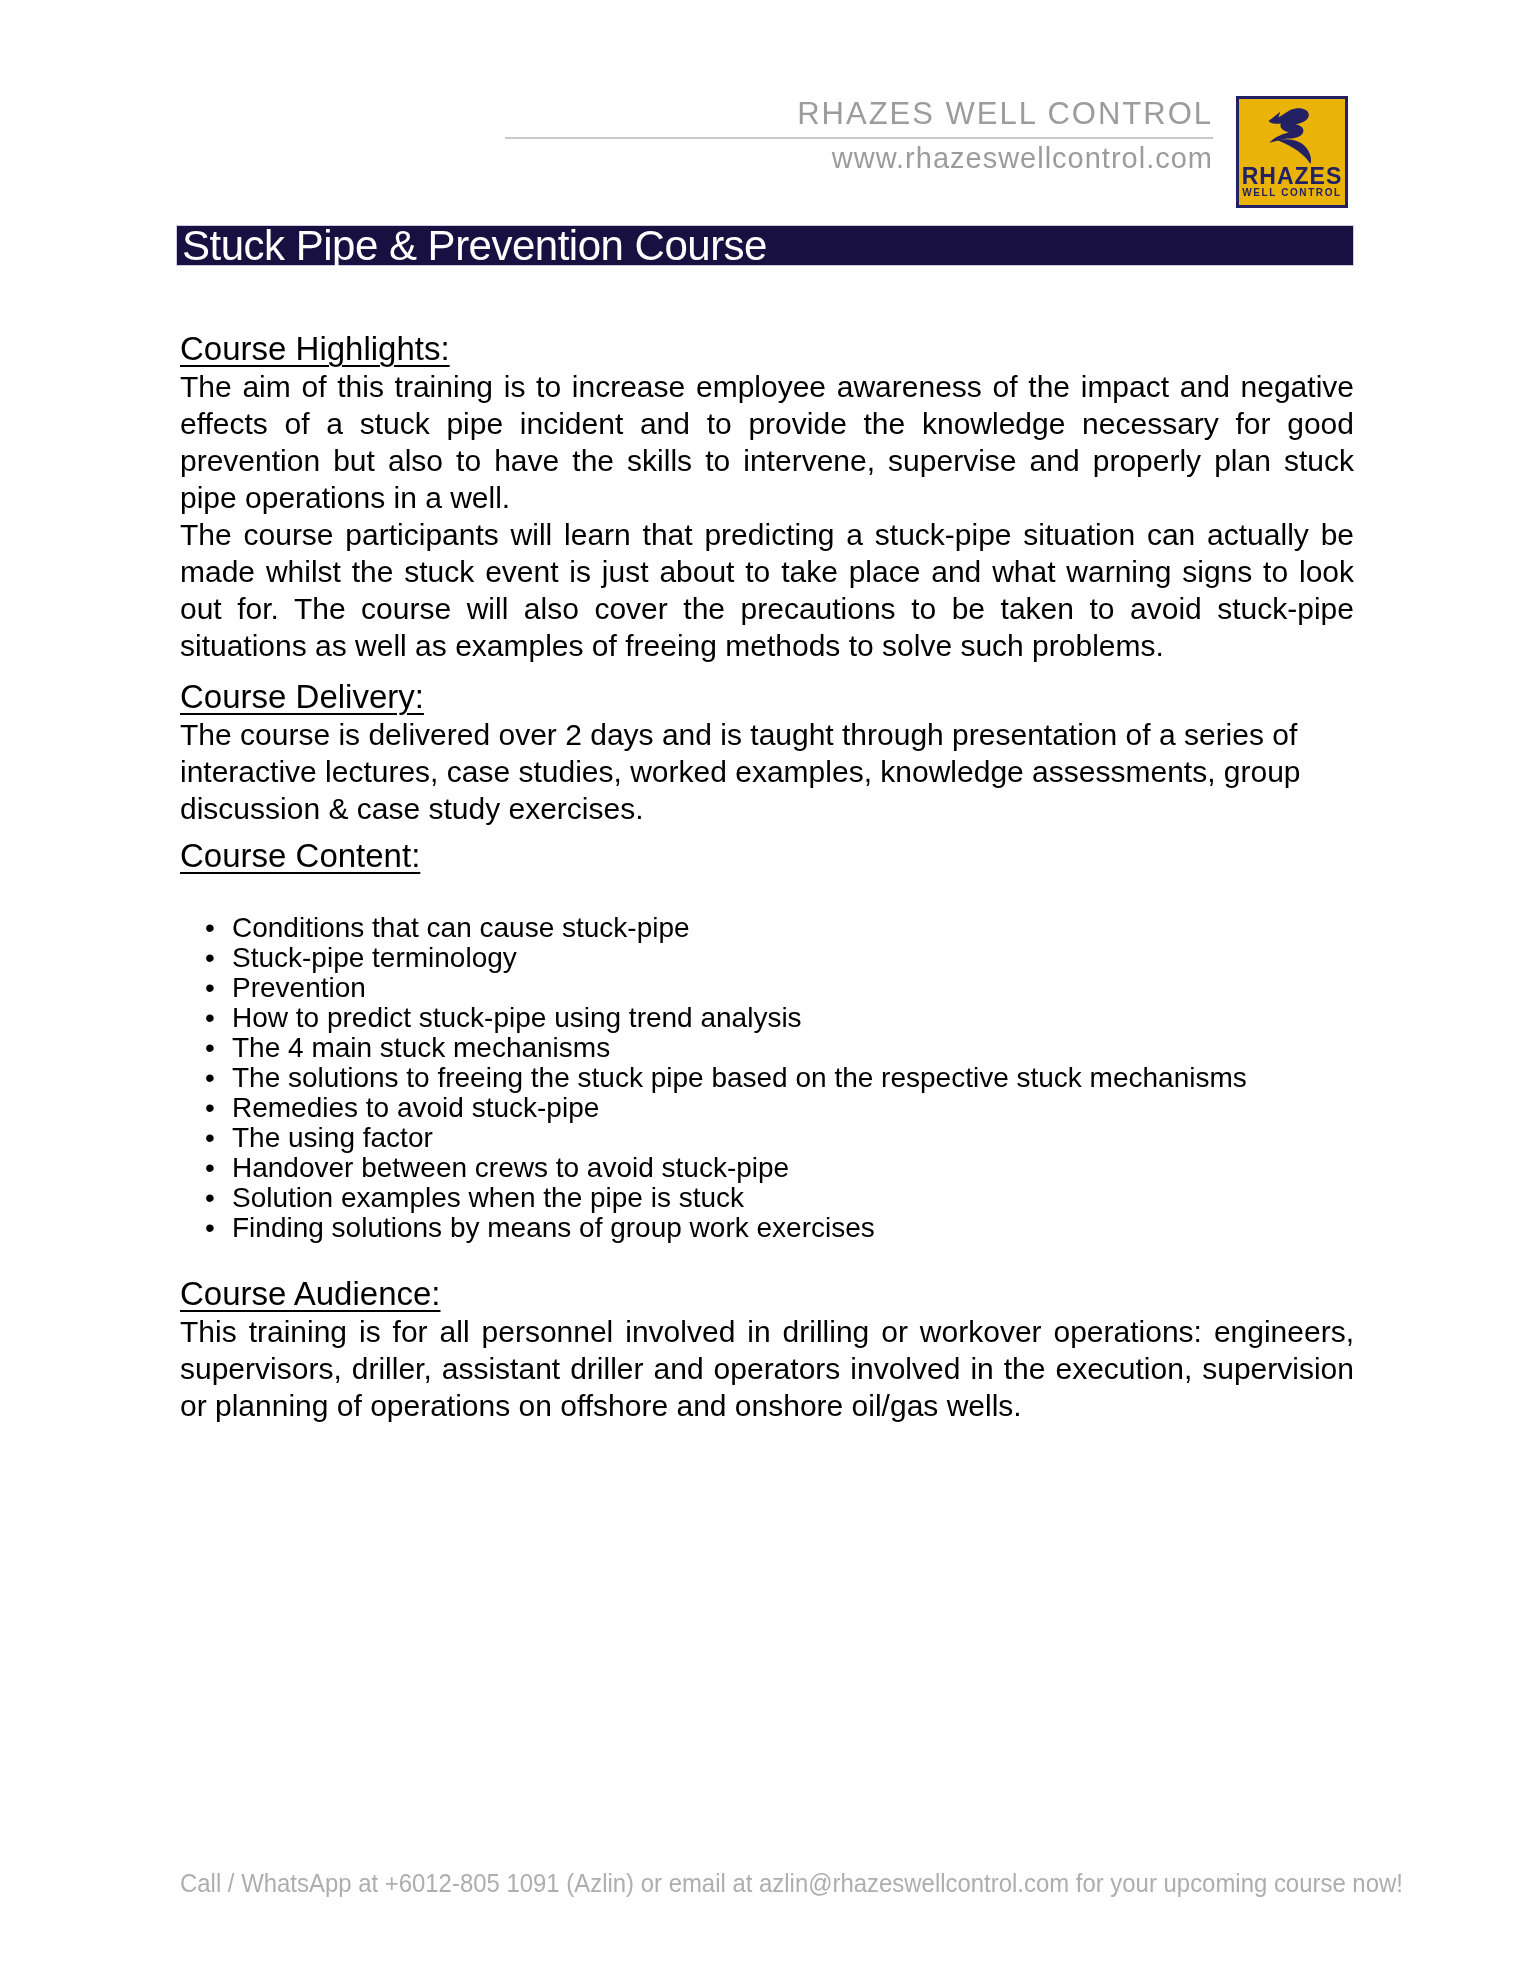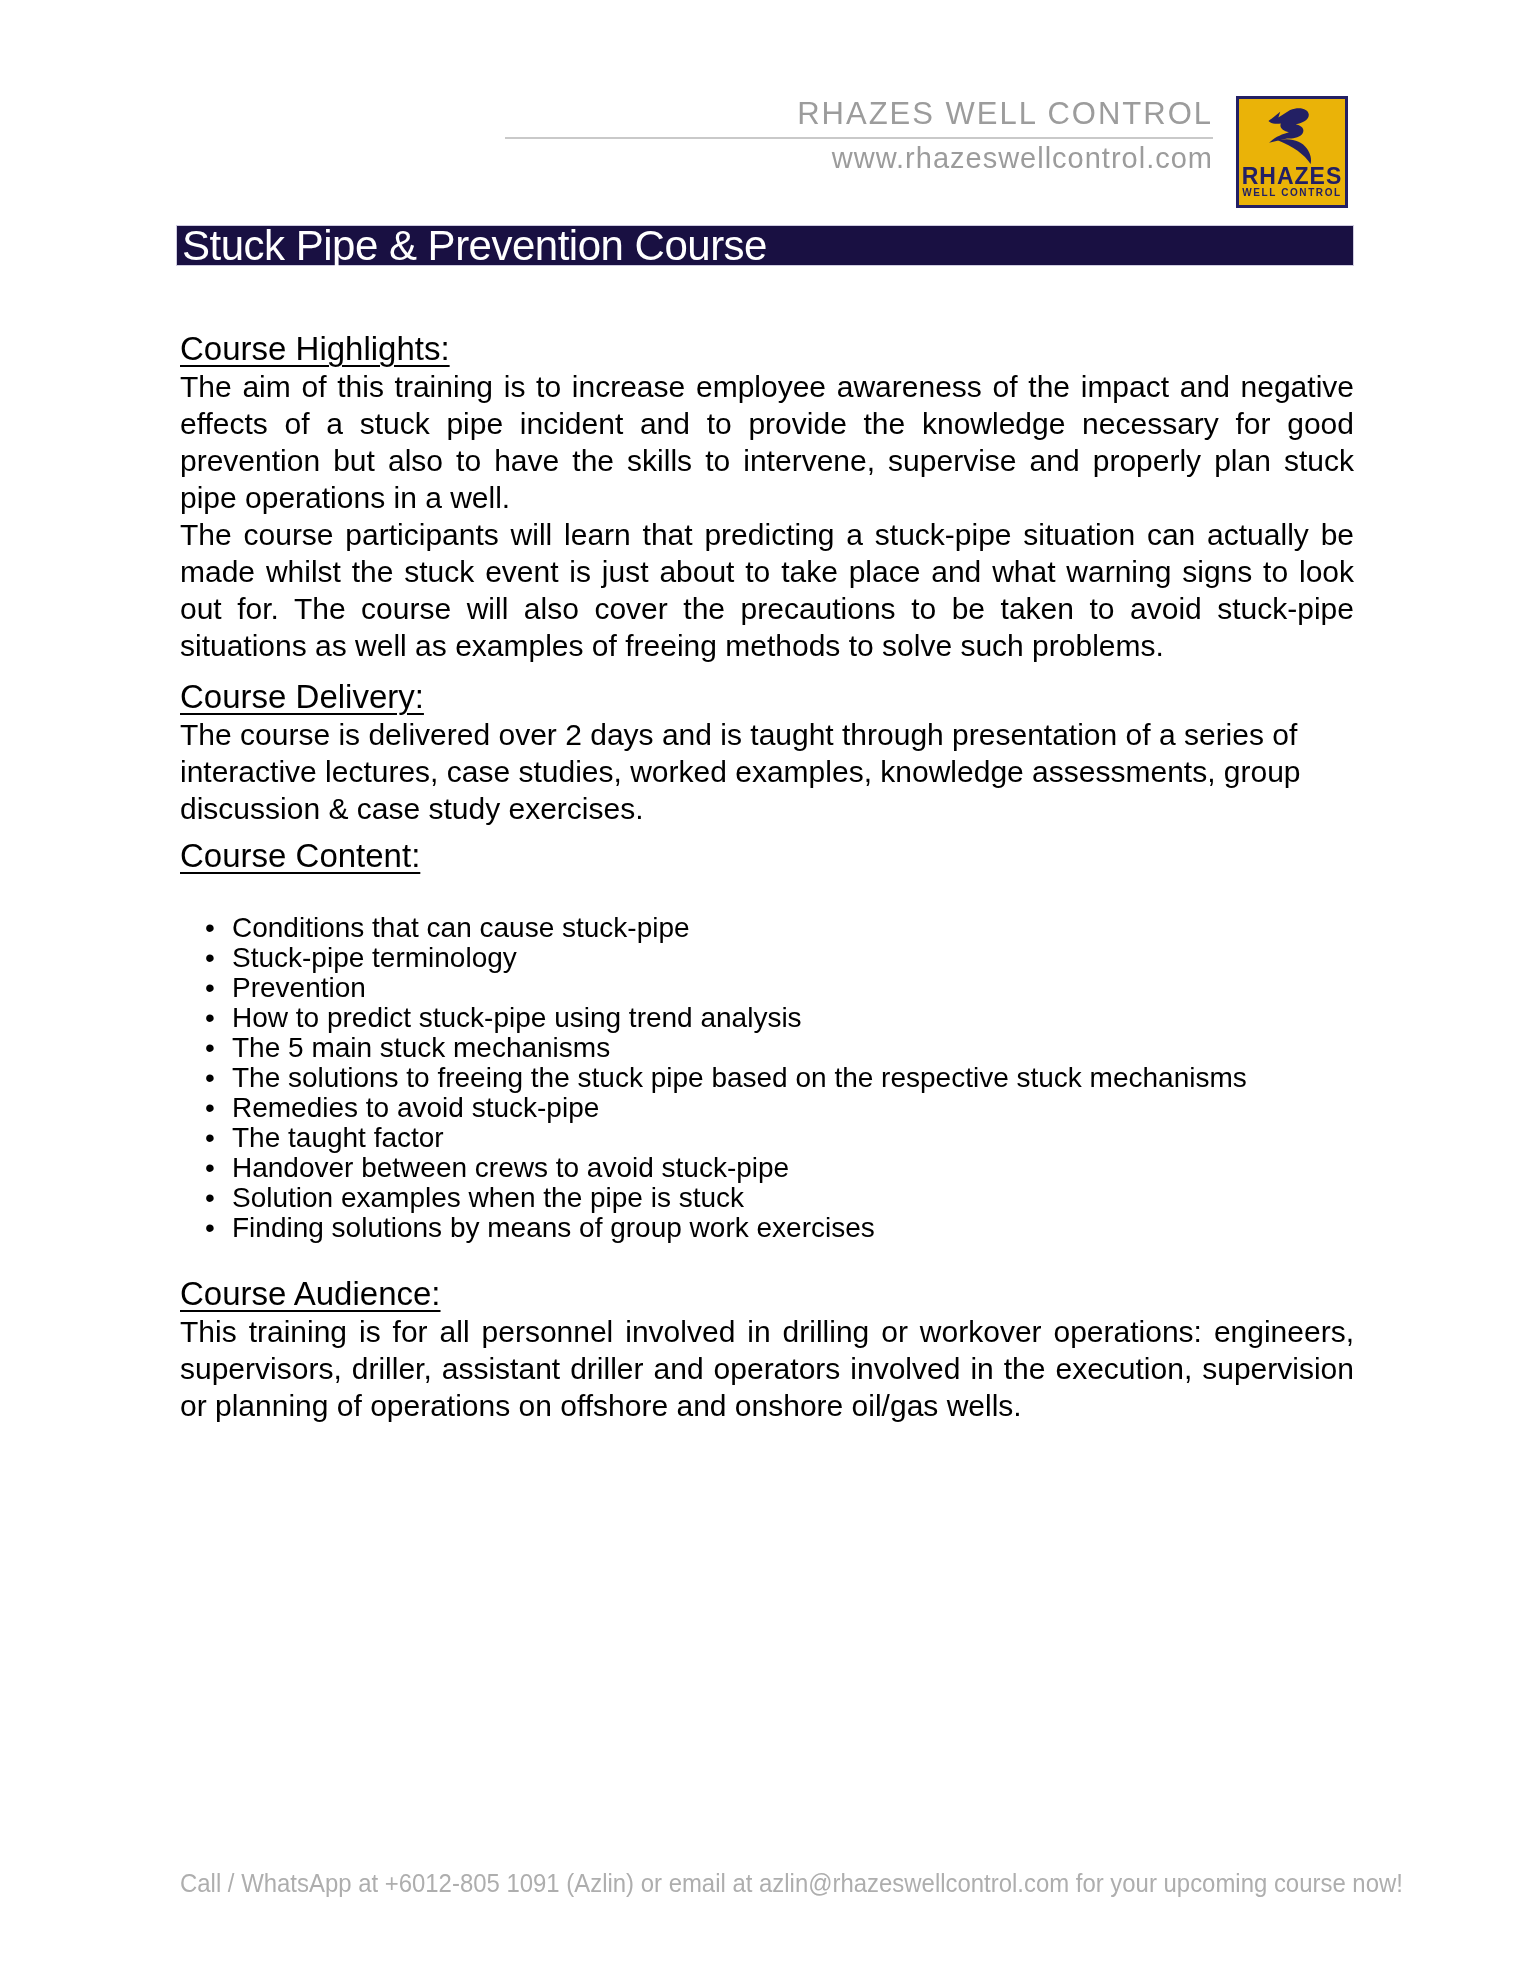--- a/index.html
+++ b/index.html
@@ -185,24 +185,24 @@
 
     <h3 class="sec-heading h-delivery">Course Delivery:</h3>
     <p class="p-delivery">The course is delivered over 2 days and is taught through presentation of a series of interactive lectures, case studies, worked examples, knowledge assessments, group discussion &amp; case study exercises.</p>
 
     <h3 class="sec-heading h-content">Course Content:</h3>
     <ul class="course-list">
       <li>Conditions that can cause stuck-pipe</li>
       <li>Stuck-pipe terminology</li>
       <li>Prevention</li>
       <li>How to predict stuck-pipe using trend analysis</li>
-      <li>The 5 main stuck mechanisms</li>
+      <li>The 4 main stuck mechanisms</li>
       <li>The solutions to freeing the stuck pipe based on the respective stuck mechanisms</li>
       <li>Remedies to avoid stuck-pipe</li>
-      <li>The taught factor</li>
+      <li>The using factor</li>
       <li>Handover between crews to avoid stuck-pipe</li>
       <li>Solution examples when the pipe is stuck</li>
       <li>Finding solutions by means of group work exercises</li>
     </ul>
 
     <h3 class="sec-heading h-audience">Course Audience:</h3>
     <p class="just p-audience">This training is for all personnel involved in drilling or workover operations: engineers, supervisors, driller, assistant driller and operators involved in the execution, supervision or planning of operations on offshore and onshore oil/gas wells.</p>
 
   </div>
 

